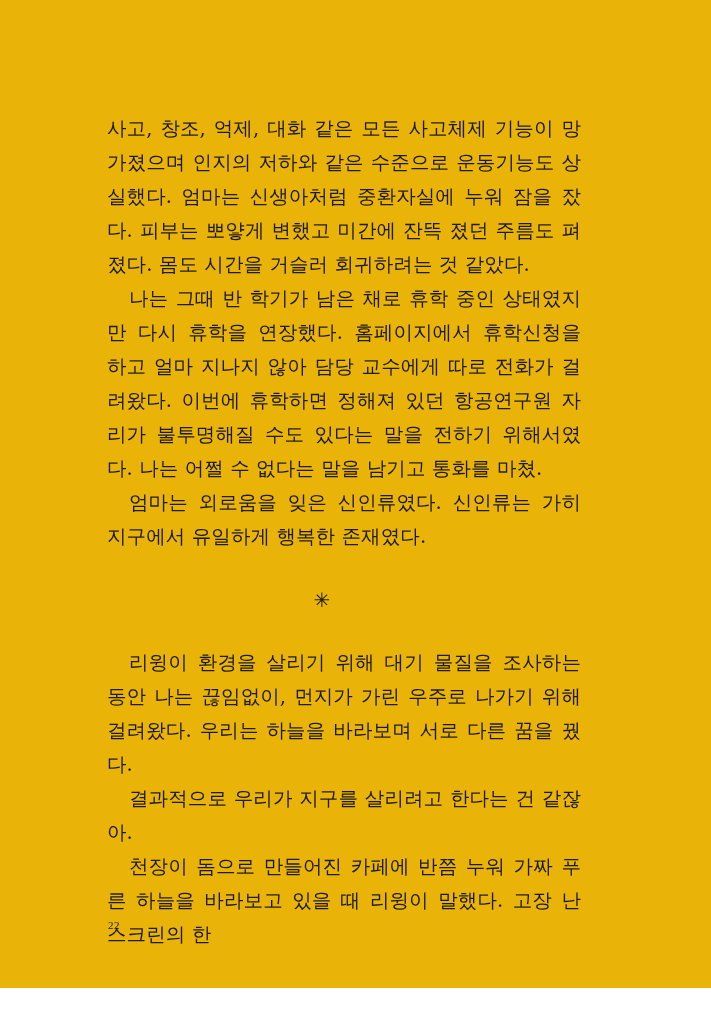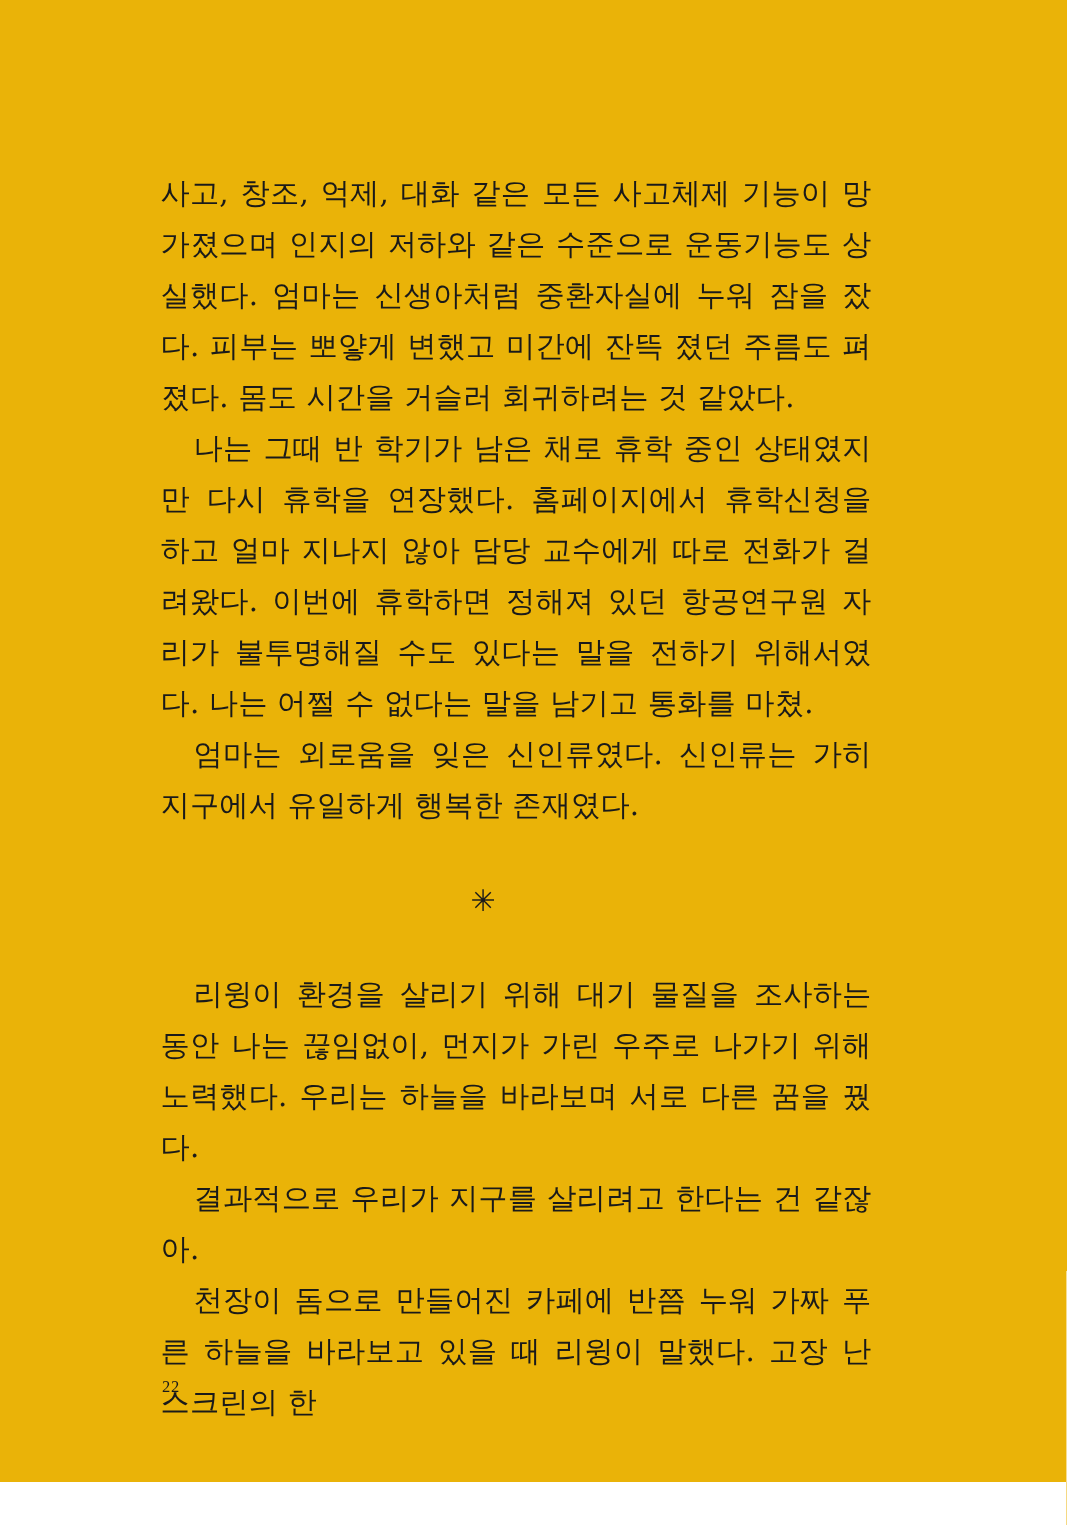--- a/index.html
+++ b/index.html
@@ -78,21 +78,21 @@
   <div class="text-block">
 
     <p class="para">사고, 창조, 억제, 대화 같은 모든 사고체제 기능이 망가졌으며 인지의 저하와 같은 수준으로 운동기능도 상실했다. 엄마는 신생아처럼 중환자실에 누워 잠을 잤다. 피부는 뽀얗게 변했고 미간에 잔뜩 졌던 주름도 펴졌다. 몸도 시간을 거슬러 회귀하려는 것 같았다.</p>
     <p class="para indent">나는 그때 반 학기가 남은 채로 휴학 중인 상태였지만 다시 휴학을 연장했다. 홈페이지에서 휴학신청을 하고 얼마 지나지 않아 담당 교수에게 따로 전화가 걸려왔다. 이번에 휴학하면 정해져 있던 항공연구원 자리가 불투명해질 수도 있다는 말을 전하기 위해서였다. 나는 어쩔 수 없다는 말을 남기고 통화를 마쳤.</p>
     <p class="para indent">엄마는 외로움을 잊은 신인류였다. 신인류는 가히 지구에서 유일하게 행복한 존재였다.</p>
 
     <div class="section-break">
       <span class="section-break-glyph">✳</span>
     </div>
 
-    <p class="para indent after-break">리윙이 환경을 살리기 위해 대기 물질을 조사하는 동안 나는 끊임없이, 먼지가 가린 우주로 나가기 위해 노력했다. 우리는 하늘을 바라보며 서로 다른 꿈을 꿨다.</p>
+    <p class="para indent after-break">리윙이 환경을 살리기 위해 대기 물질을 조사하는 동안 나는 끊임없이, 먼지가 가린 우주로 나가기 위해 걸려왔다. 우리는 하늘을 바라보며 서로 다른 꿈을 꿨다.</p>
     <p class="para indent">결과적으로 우리가 지구를 살리려고 한다는 건 같잖아.</p>
     <p class="para indent">천장이 돔으로 만들어진 카페에 반쯤 누워 가짜 푸른 하늘을 바라보고 있을 때 리윙이 말했다. 고장 난 스크린의 한</p>
 
   </div>
 
   <div class="folio">22</div>
 
 </div>
 
 </body></html>

